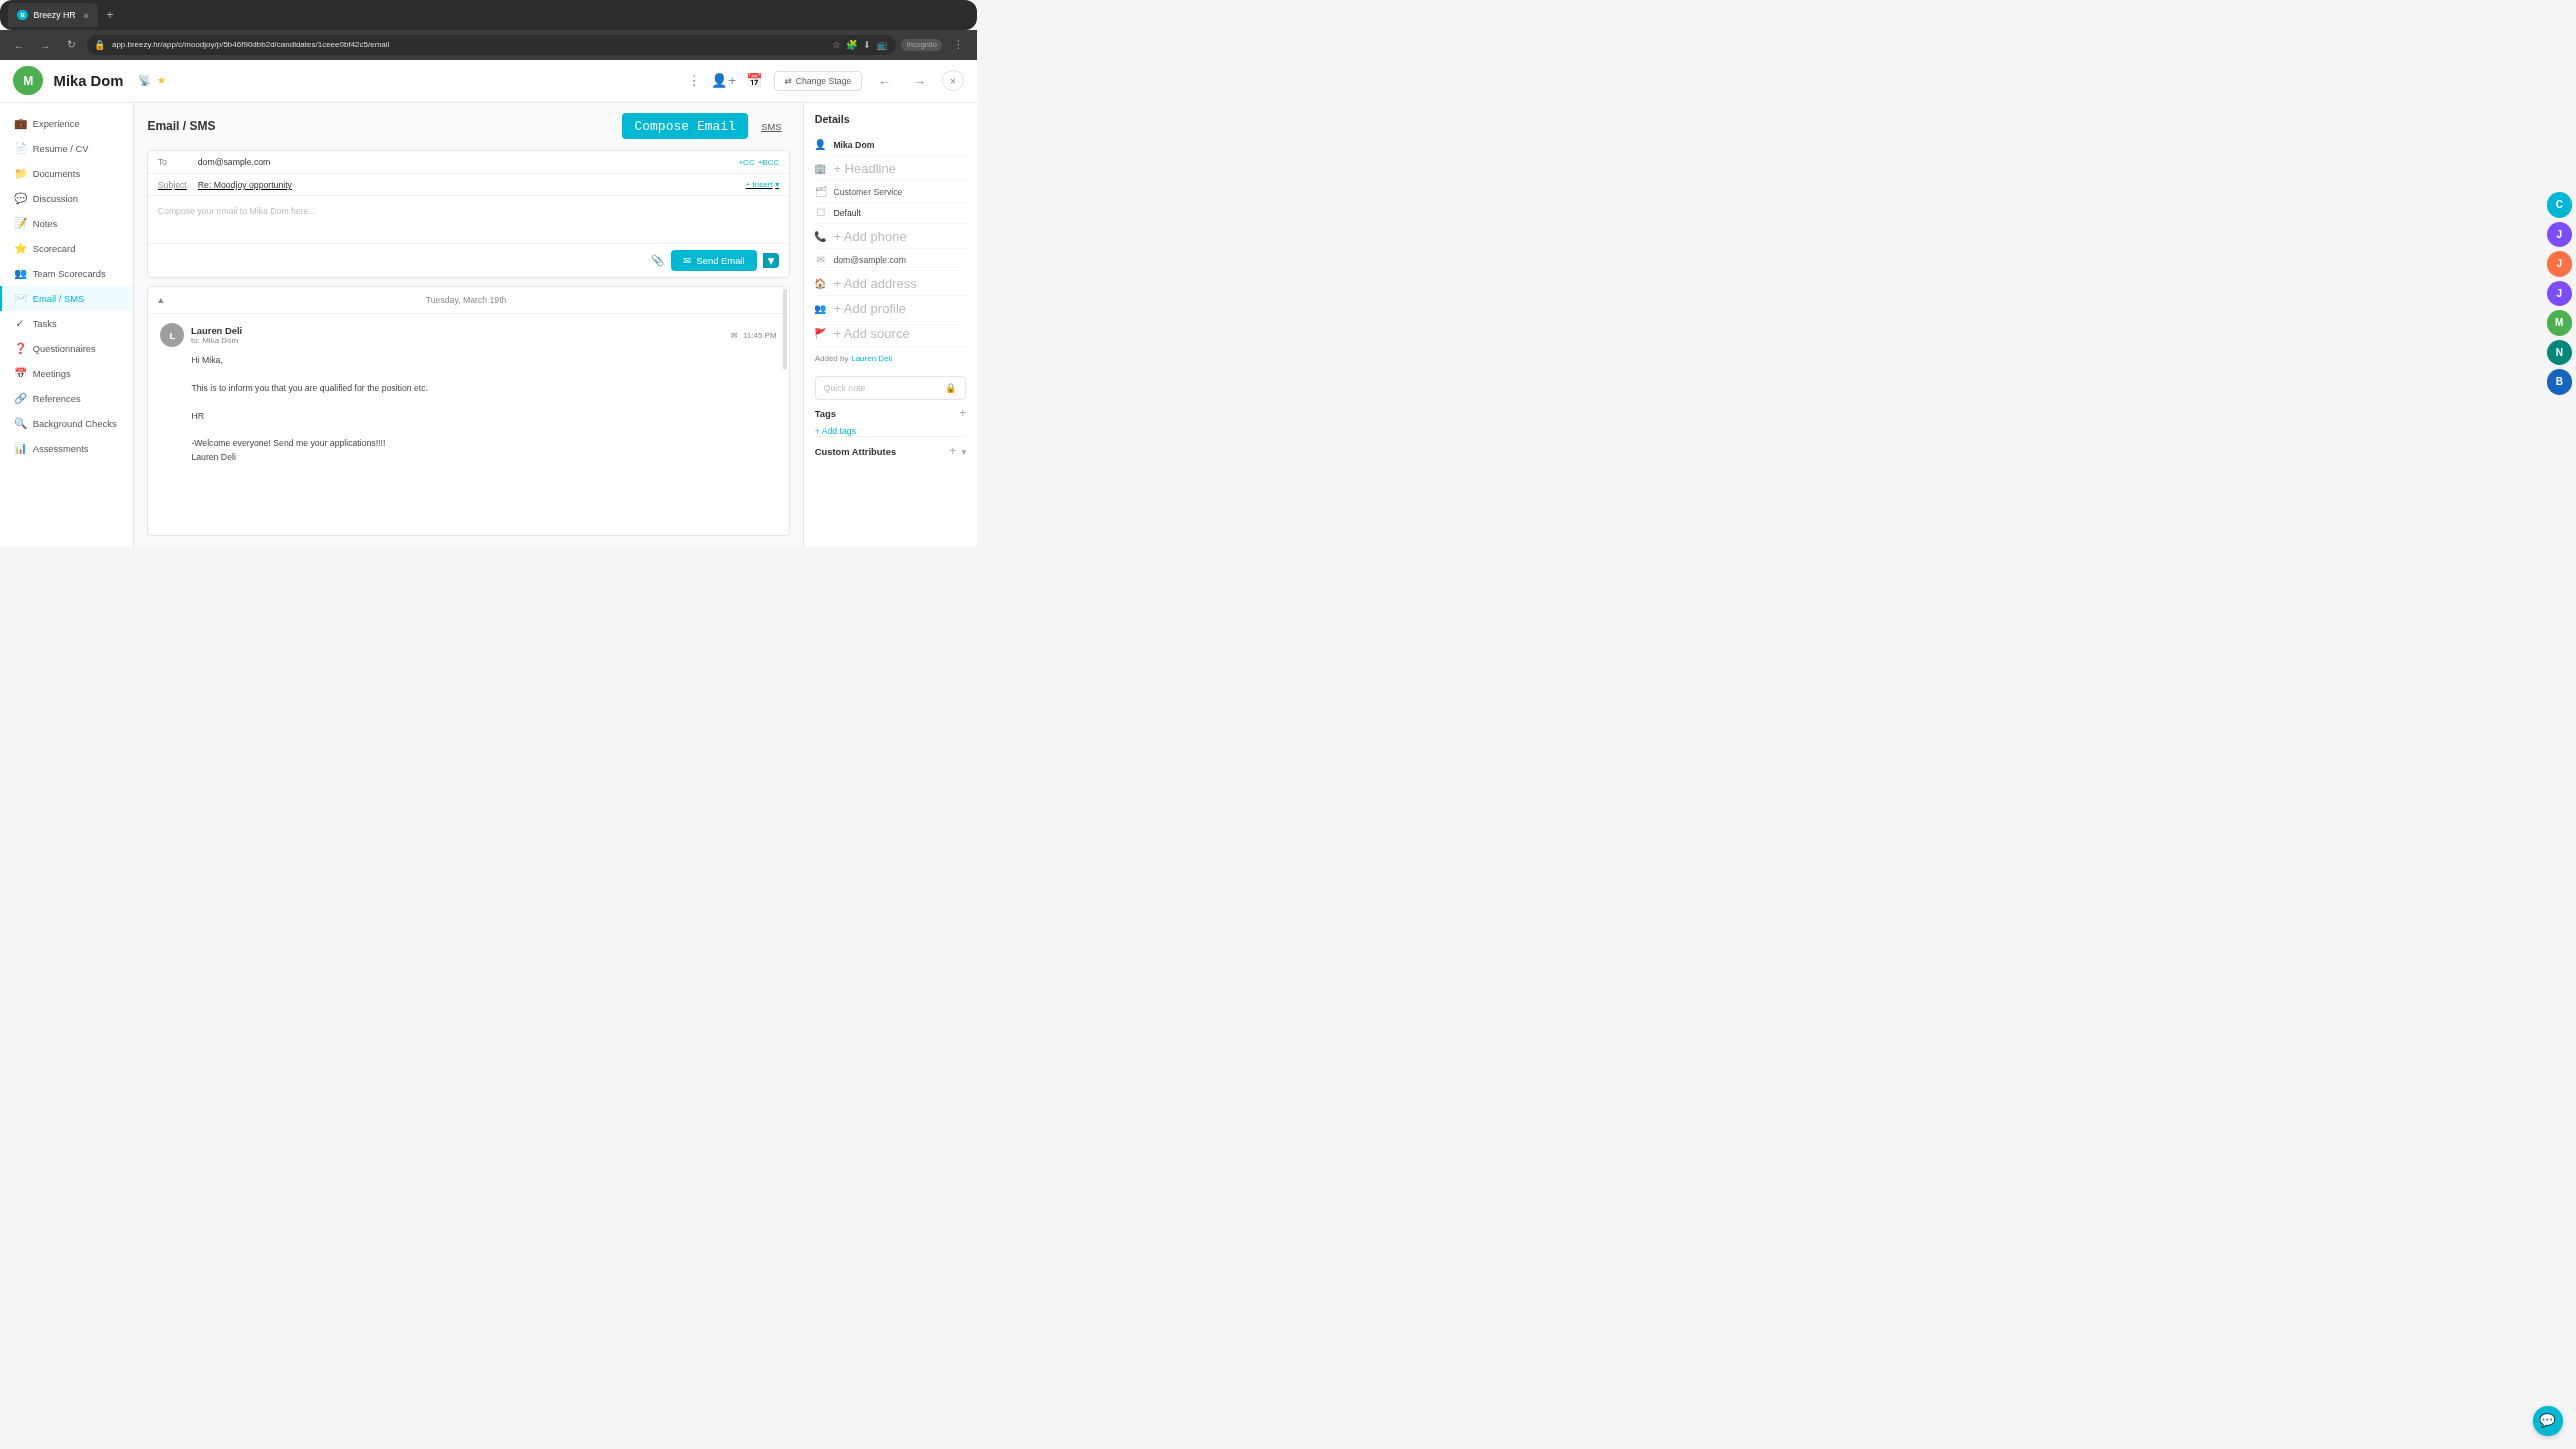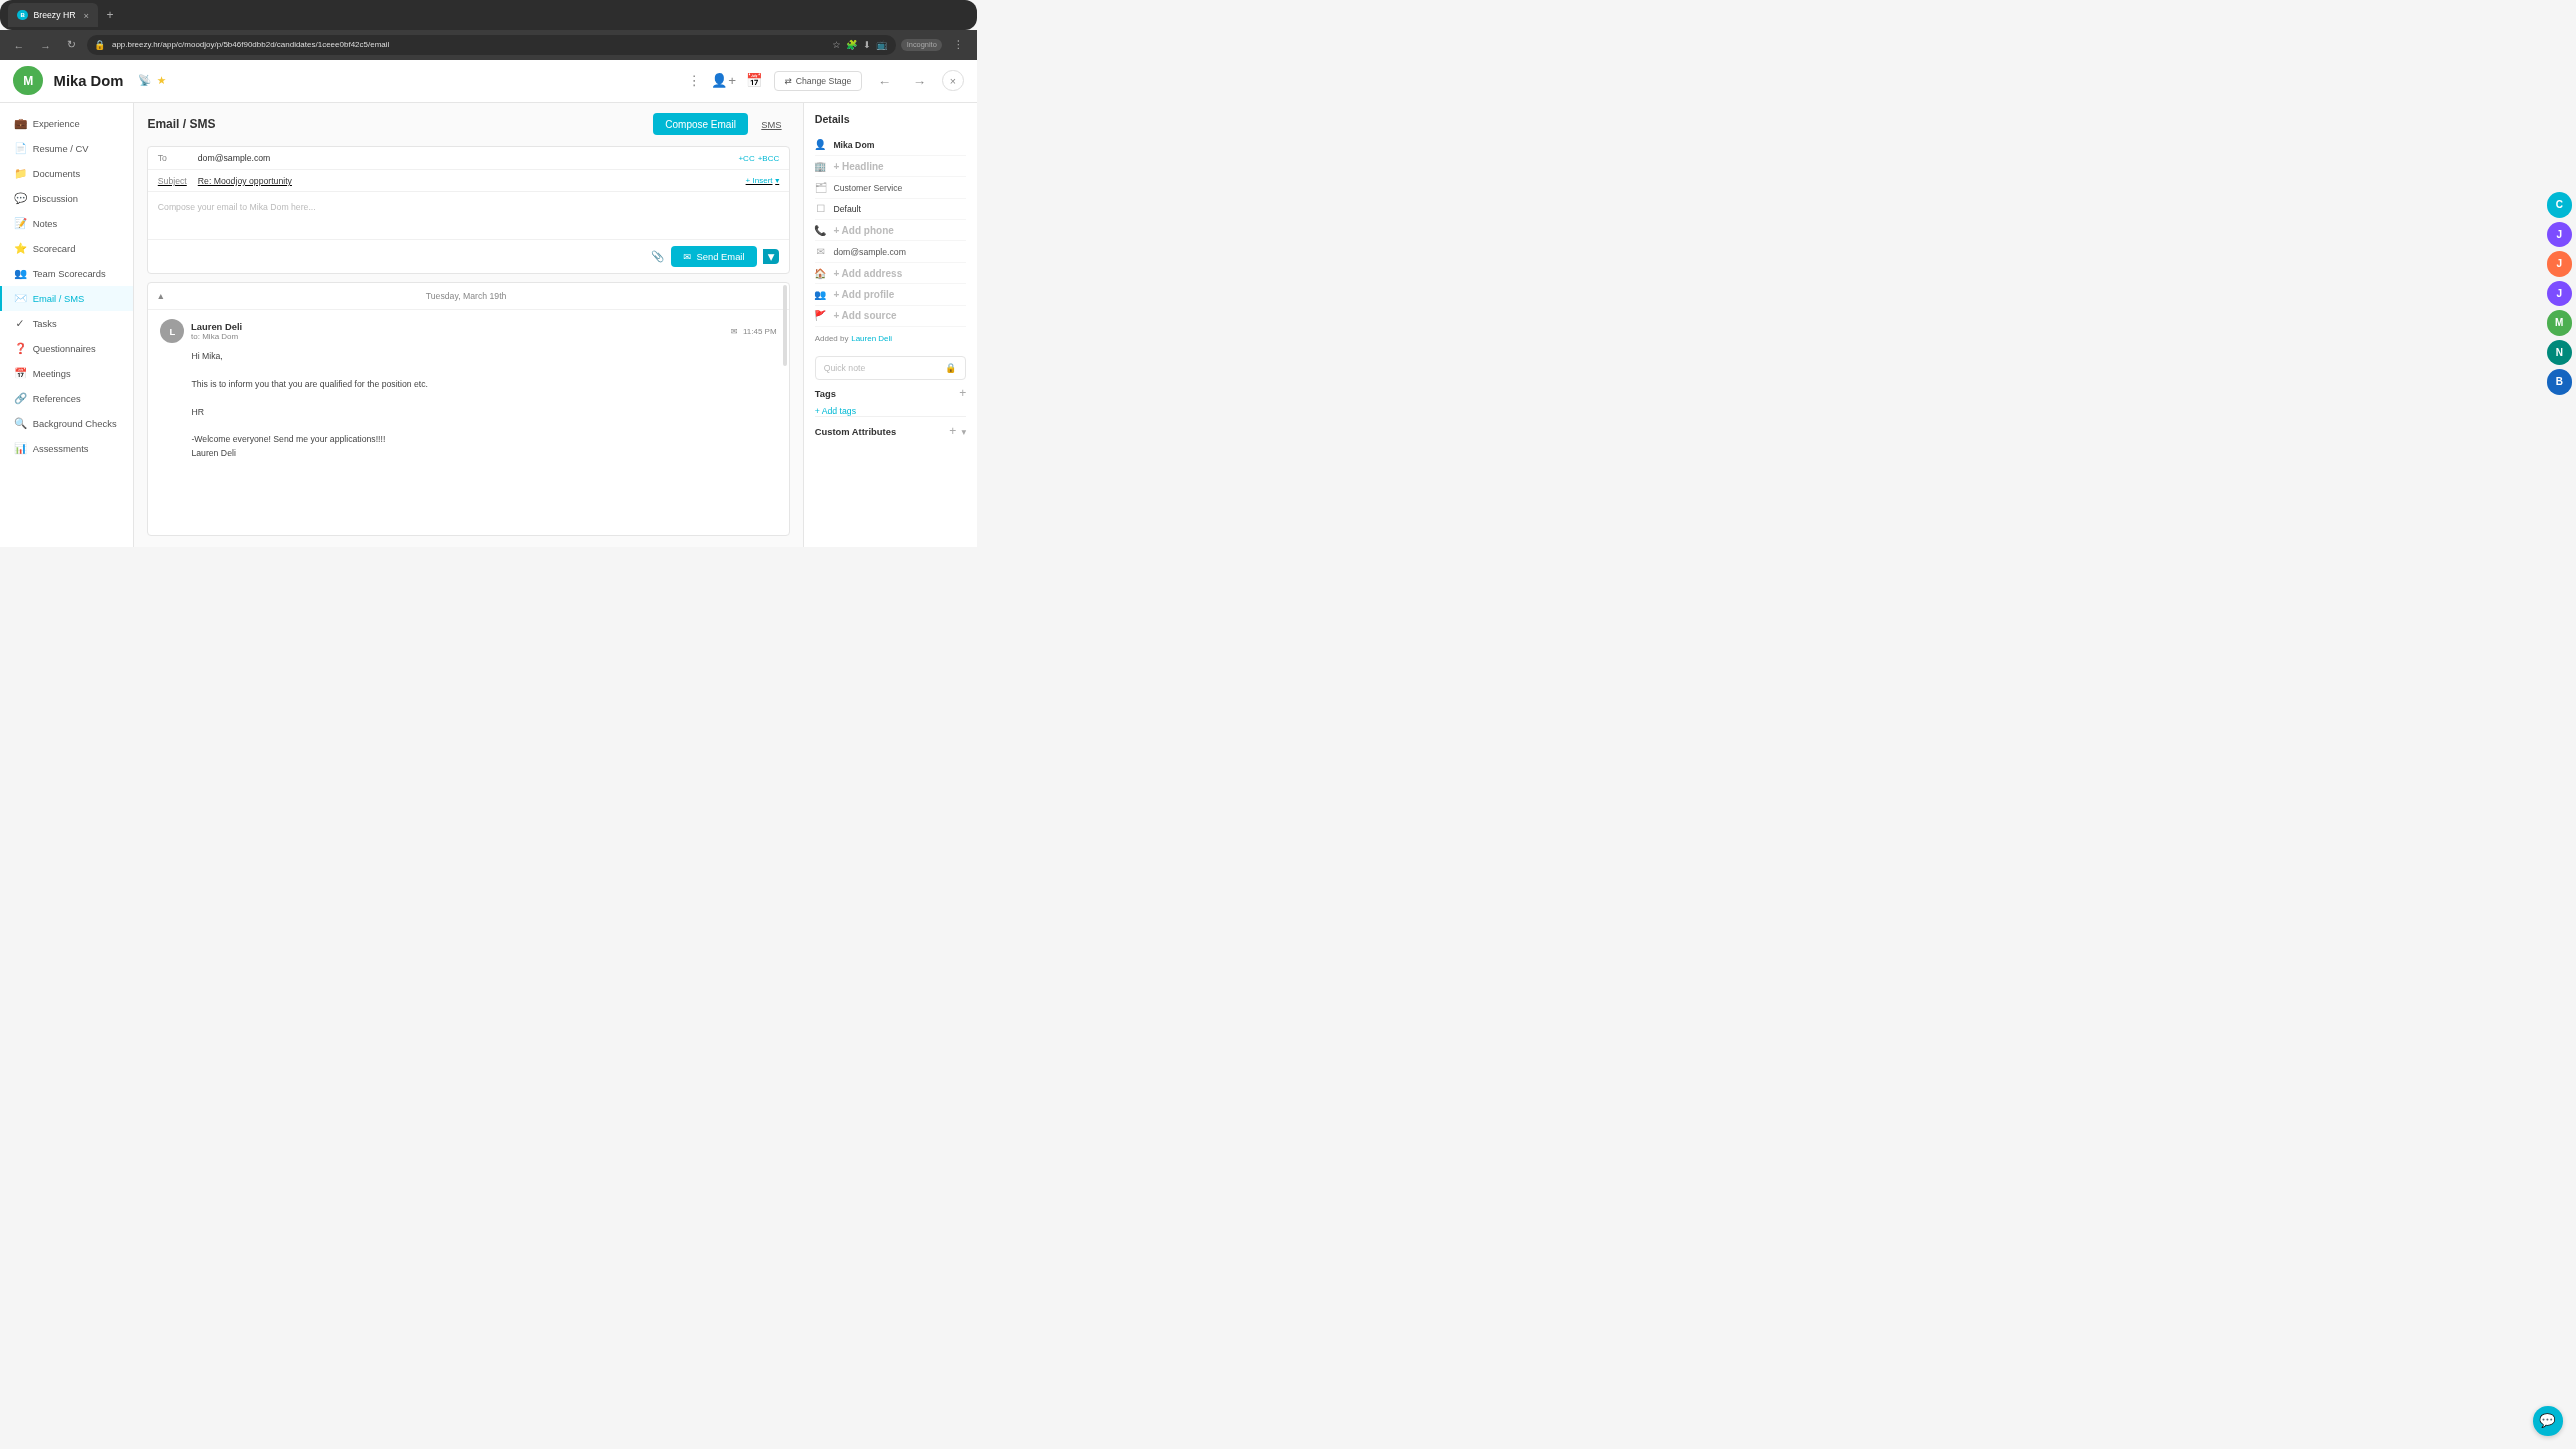--- a/index.html
+++ b/index.html
@@ -47,21 +47,21 @@
     .sidebar-item { display: flex; align-items: center; gap: 6.7px; padding: 6px 12px; cursor: pointer; color: #555; font-size: 9.4px; border-left: 2px solid transparent; transition: background 0.15s; }
     .sidebar-item.active { border-left-color: #00b8d4; background: #f0fbff; color: #00b8d4; }
     .sidebar-icon { font-size: 10.7px; width: 12px; text-align: center; flex-shrink: 0; }
 
     
     .main-content { flex: 1; display: flex; flex-direction: column; overflow: hidden; background: #fafafa; }
     .email-panel { flex: 1; display: flex; flex-direction: column; padding: 10.7px 13.4px; overflow: hidden; }
     .email-header { display: flex; align-items: center; justify-content: space-between; margin-bottom: 10.7px; }
     .email-title { font-size: 12px; font-weight: 600; color: #333; }
     .email-header-btns { display: flex; gap: 5.4px; }
-    .compose-email-btn { background: #00b8d4; color: white; border: none; border-radius: 4px; padding: 5.4px 12px; font-size: 10px; cursor: pointer; }
+    .compose-email-btn { background: #00b8d4; color: white; border: none; border-radius: 4px; padding: 5.4px 12px; font-size: 13px; cursor: pointer; font-family: Liberation Mono, monospace; }
     .sms-btn { background: none; border: none; color: #555; font-size: 9.4px; cursor: pointer; padding: 5.4px 8px; text-decoration: underline; }
 
     
     .email-compose { background: #fff; border: 0.7px solid #e5e5e5; border-radius: 4px; margin-bottom: 8px; }
     .email-field { display: flex; align-items: center; padding: 5.4px 9.4px; border-bottom: 0.7px solid #f0f0f0; }
     .field-label { color: #888; font-size: 8.7px; width: 40px; flex-shrink: 0; }
     .field-value { color: #333; font-size: 8.7px; flex: 1; }
     .cc-bcc { color: #00b8d4; font-size: 8px; cursor: pointer; }
     .subject-row { display: flex; align-items: center; padding: 5.4px 9.4px; border-bottom: 0.7px solid #f0f0f0; text-decoration: underline; }
     .insert-btn { color: #00b8d4; font-size: 8px; cursor: pointer; margin-left: auto; display: flex; align-items: center; gap: 2.7px; }
@@ -82,21 +82,21 @@
     .msg-recipient { font-size: 8px; color: #888; }
     .msg-time-area { display: flex; align-items: center; gap: 5.4px; color: #888; font-size: 8px; }
     .msg-body { font-size: 8.7px; color: #444; line-height: 1.6; margin-left: 31px; }
 
     
     .right-panel { width: 174px; background: #fff; border-left: 0.7px solid #e5e5e5; overflow-y: auto; padding: 10.7px; flex-shrink: 0; }
     .details-title { font-size: 10.7px; font-weight: 600; color: #333; margin-bottom: 9.4px; }
     .detail-row { display: flex; align-items: center; gap: 6.7px; padding: 4.7px 0; border-bottom: 0.7px solid #f5f5f5; }
     .detail-icon { color: #aaa; font-size: 10px; width: 12px; text-align: center; flex-shrink: 0; }
     .detail-value { font-size: 8.7px; color: #333; }
-    .detail-placeholder { font-size: 10px; color: #bbb; cursor: pointer; font-weight: bold; }
+    .detail-placeholder { font-size: 13px; color: #bbb; cursor: pointer; }
     .detail-value.name { font-weight: 600; }
     .detail-value.company { color: #555; }
     .detail-value.email-val { color: #555; }
     .added-by-row { padding: 6.7px 0; font-size: 8px; color: #888; display: flex; align-items: center; gap: 2.7px; }
     .added-by-name { color: #00b8d4; }
 
     
     .quick-note-section { margin-top: 6.7px; }
     .quick-note-field { display: flex; align-items: center; justify-content: space-between; border: 0.7px solid #e5e5e5; border-radius: 4px; padding: 5.4px 8px; font-size: 8.7px; color: #bbb; }
     .lock-icon { color: #aaa; font-size: 9.4px; }

